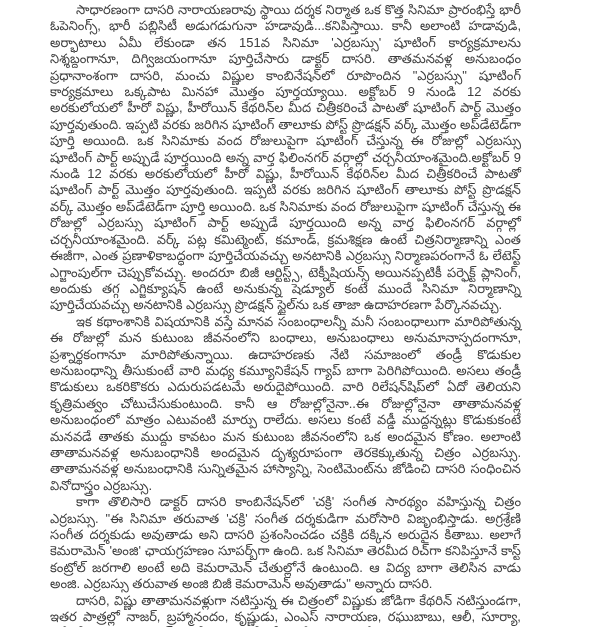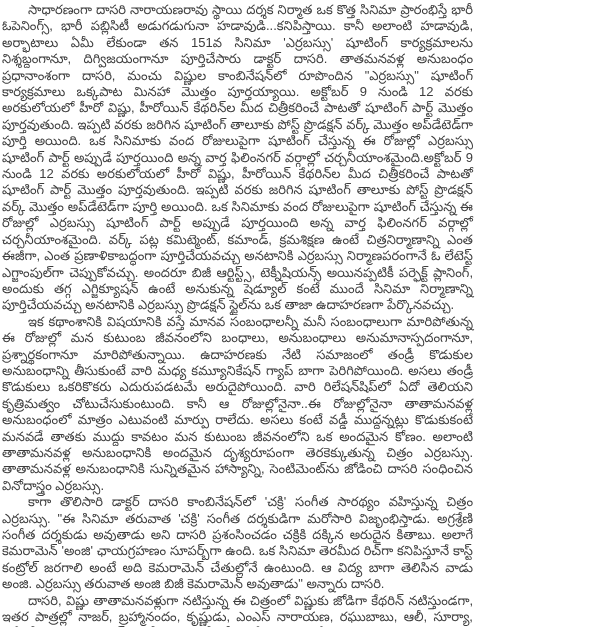--- a/index.html
+++ b/index.html
@@ -16,20 +16,21 @@
     box-sizing: border-box;
     width: 476px;
     height: 627px;
     padding: 2px 3px 2px 2px;
     font-family: "Liberation Sans", "DejaVu Sans", sans-serif;
     font-size: 13px;
     line-height: 16.4px;
     color: #3d3d3d;
     text-align: justify;
     word-break: break-word;
+    margin-left: 48px;
   }
   .para {
     margin: 0;
     padding: 0;
     text-indent: 26px;
   }
 </style>
 </head>
 <body>
 

